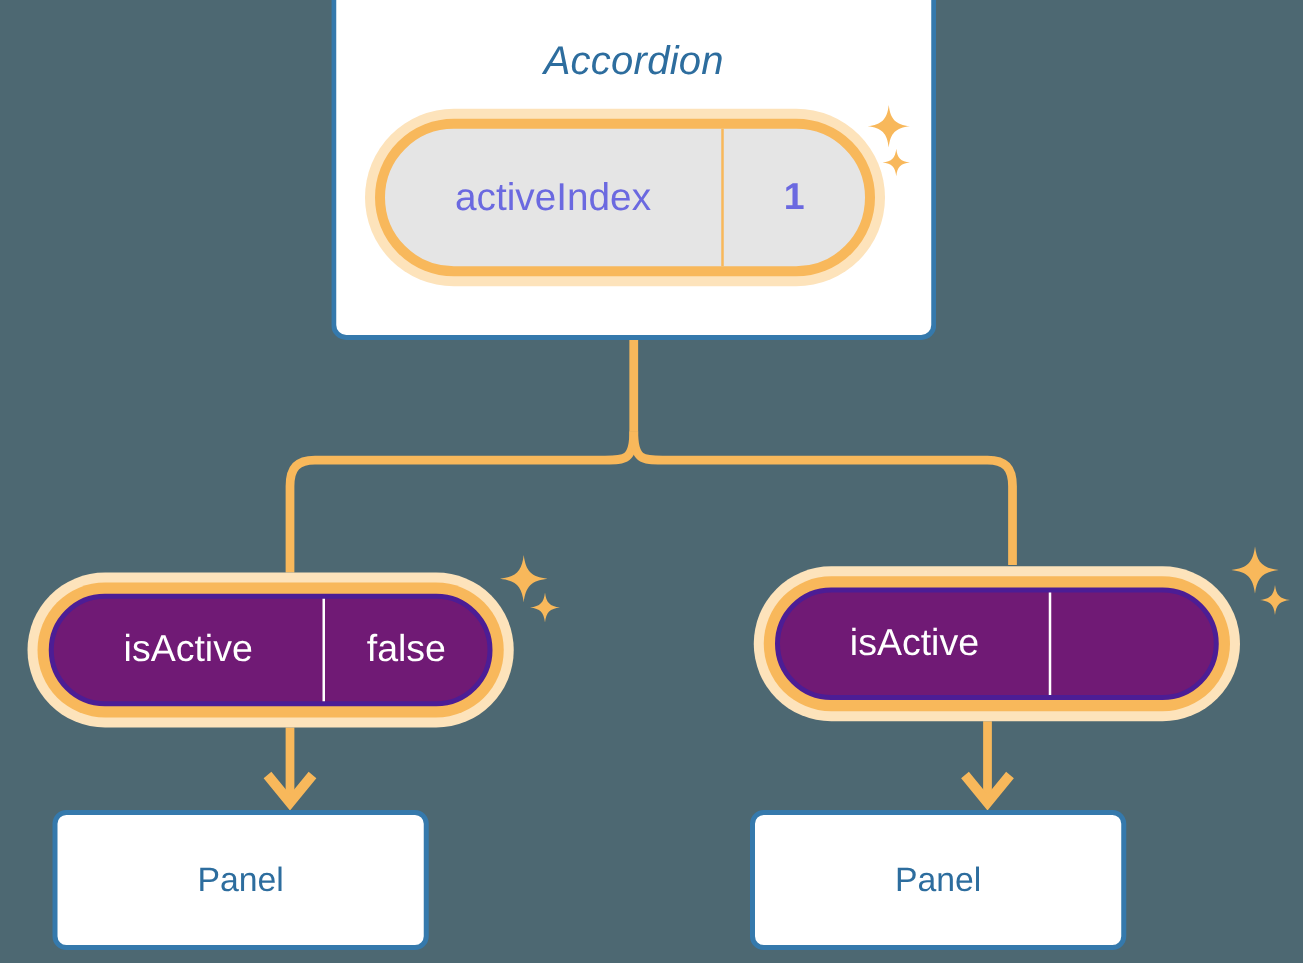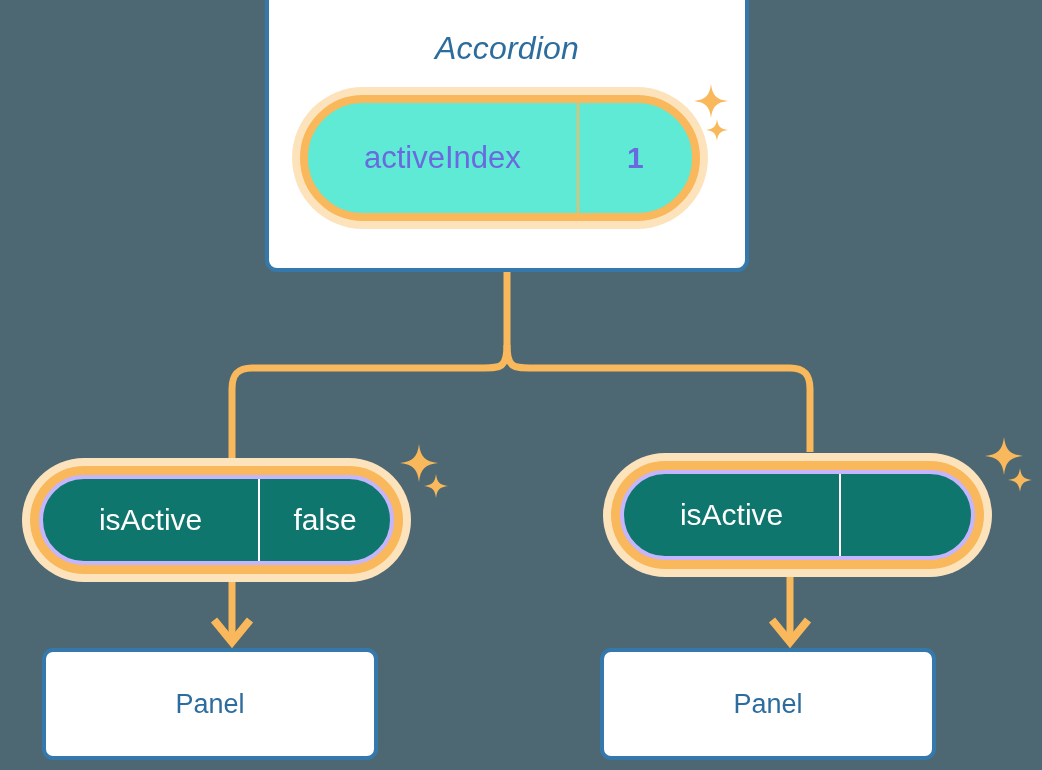--- a/index.html
+++ b/index.html
@@ -52,21 +52,21 @@
     top: 30px;
     text-align: center;
     color: #2d6d9e;
     font-size: 32px;
     font-weight: 400;
     letter-spacing: .2px;
     font-style: italic;
   }
 
   .panel-card {
-    width: 336px;
+    width: 301px;
     height: 112px;
     border-radius: 11px;
   }
   #panel-left  { left: 42px;  top: 648px; }
   #panel-right { left: 600px; top: 648px; }
   .panel-label {
     position: absolute;
     left: 0; right: 0;
     top: 50%;
     transform: translateY(-50%);
@@ -84,40 +84,40 @@
     align-items: stretch;
     border-radius: 999px;
   }
 
   
   #pill-active-index {
     left: 300px;
     top: 95px;
     width: 400px;
     height: 126px;
-    background: #5eead4;
+    background: #e5e5e5;
     border: 8px solid #f8b85b;
     box-shadow: 0 0 0 8px #fde3bb;
     border-radius: 999px;
   }
   #pill-active-index .pill-key,
   #pill-active-index .pill-val {
     color: #6b69e0;
   }
   #pill-active-index .pill-val {
     font-weight: 700;
   }
   #pill-active-index .pill-divider {
     background: #f8b85b;
   }
 
   
   .pill-indigo {
-    background: #0f766e;
-    border: 4px solid #c4b5fd;
+    background: #701a75;
+    border: 4px solid #4c1d95;
     box-shadow:
       0 0 0 9px #f8b85b,
       0 0 0 17px #fde3bb;
   }
   .pill-indigo .pill-key,
   .pill-indigo .pill-val {
     color: #ffffff;
   }
   .pill-indigo .pill-val {
     font-weight: 400;

